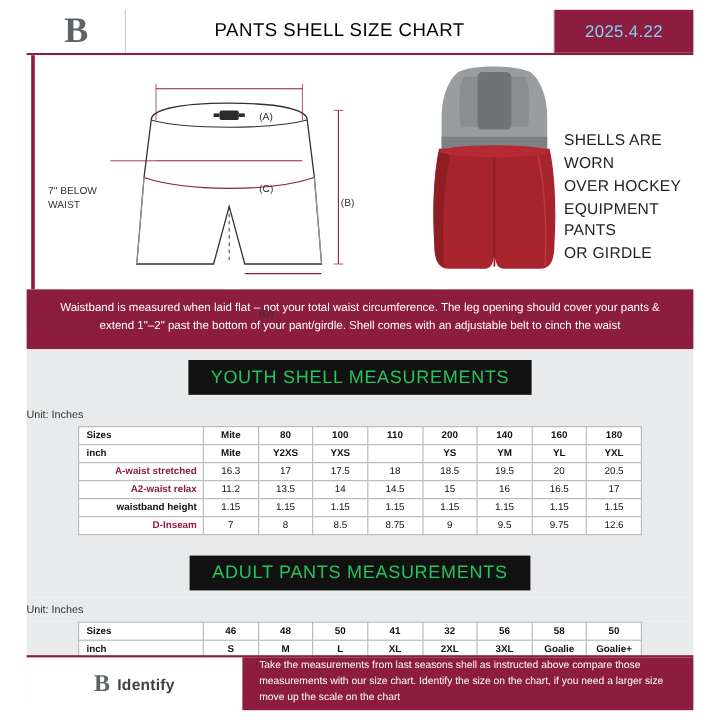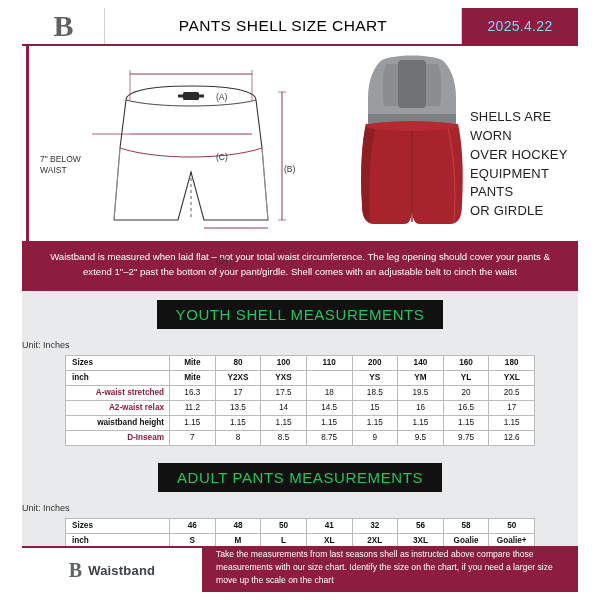--- a/index.html
+++ b/index.html
@@ -402,21 +402,21 @@
               <td>23.25</td>
             </tr>
           </tbody>
       </table>
     </div>
 
     <div class="footer-rule"></div>
     <div class="footer">
       <div class="footer-logo">
         <span class="fb">B</span>
-        <span class="fw">Waistband</span>
+        <span class="fw">Identify</span>
       </div>
       <div class="footer-note">
         <span>Take the measurements from last seasons shell as instructed above compare those measurements  with our size chart. Identify the size on the chart, if you need a larger size move up the scale on the chart</span>
       </div>
     </div>
 
   </div>
 </div>
 
 </body></html>

